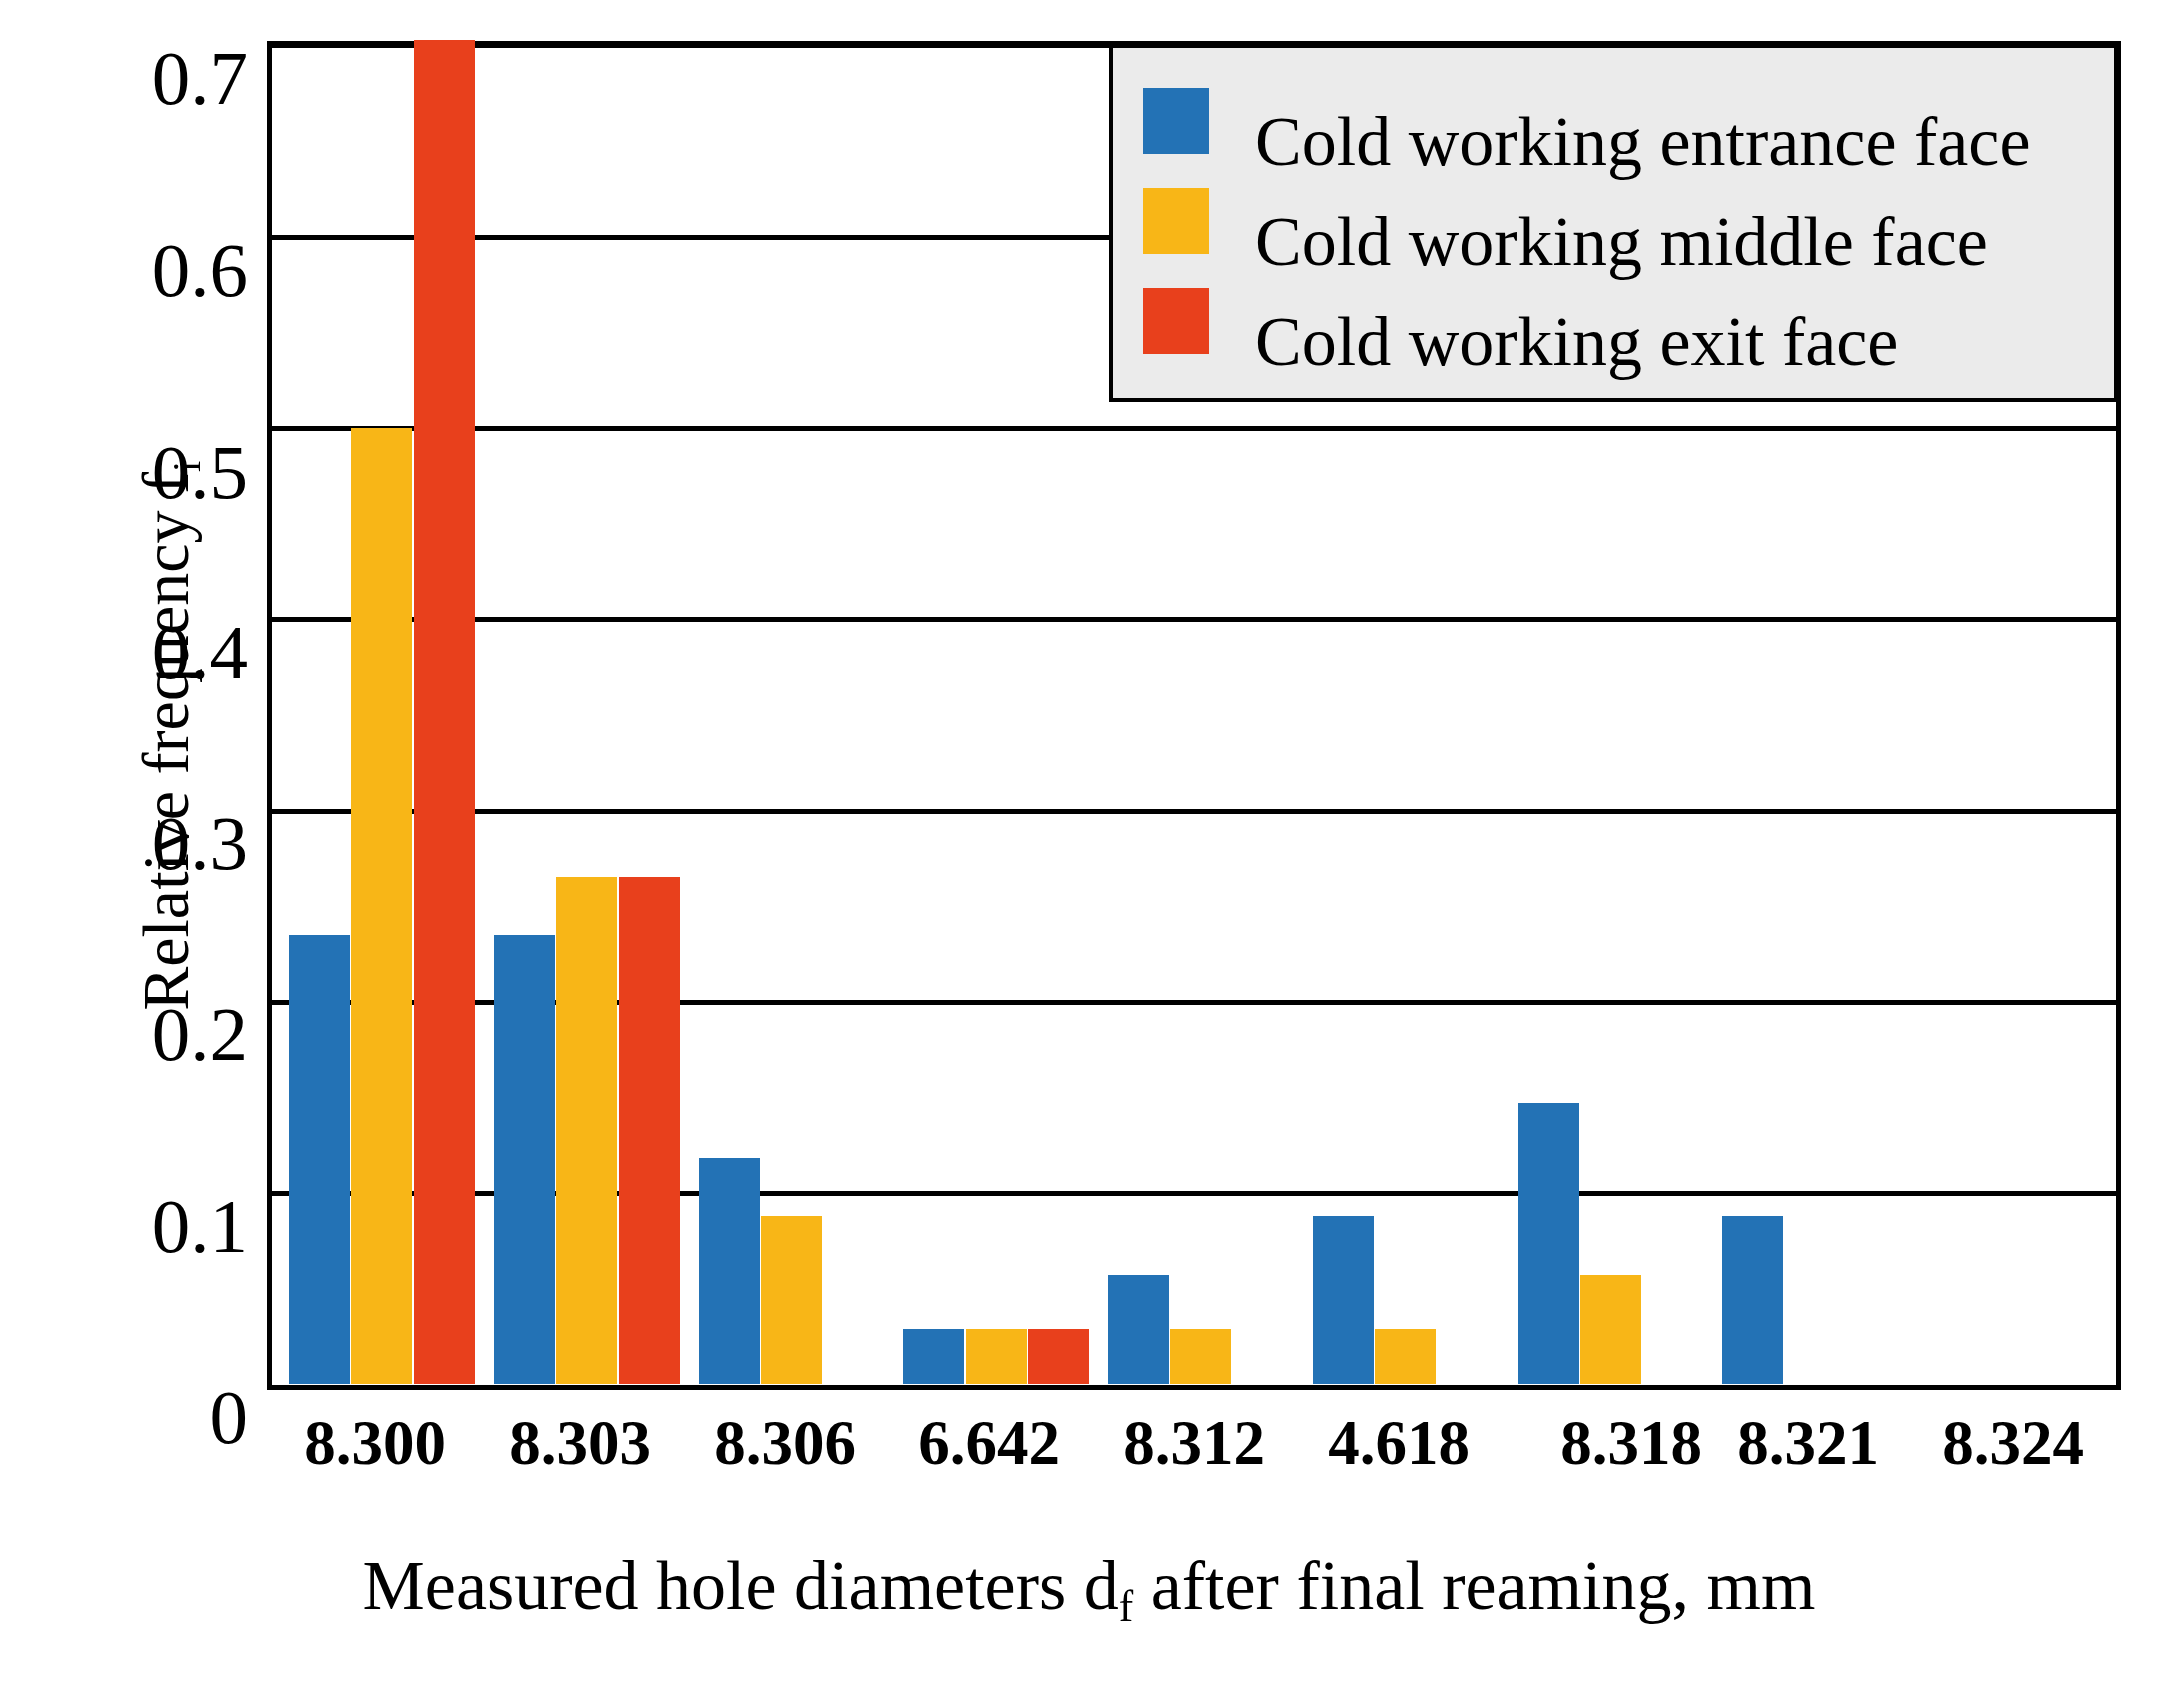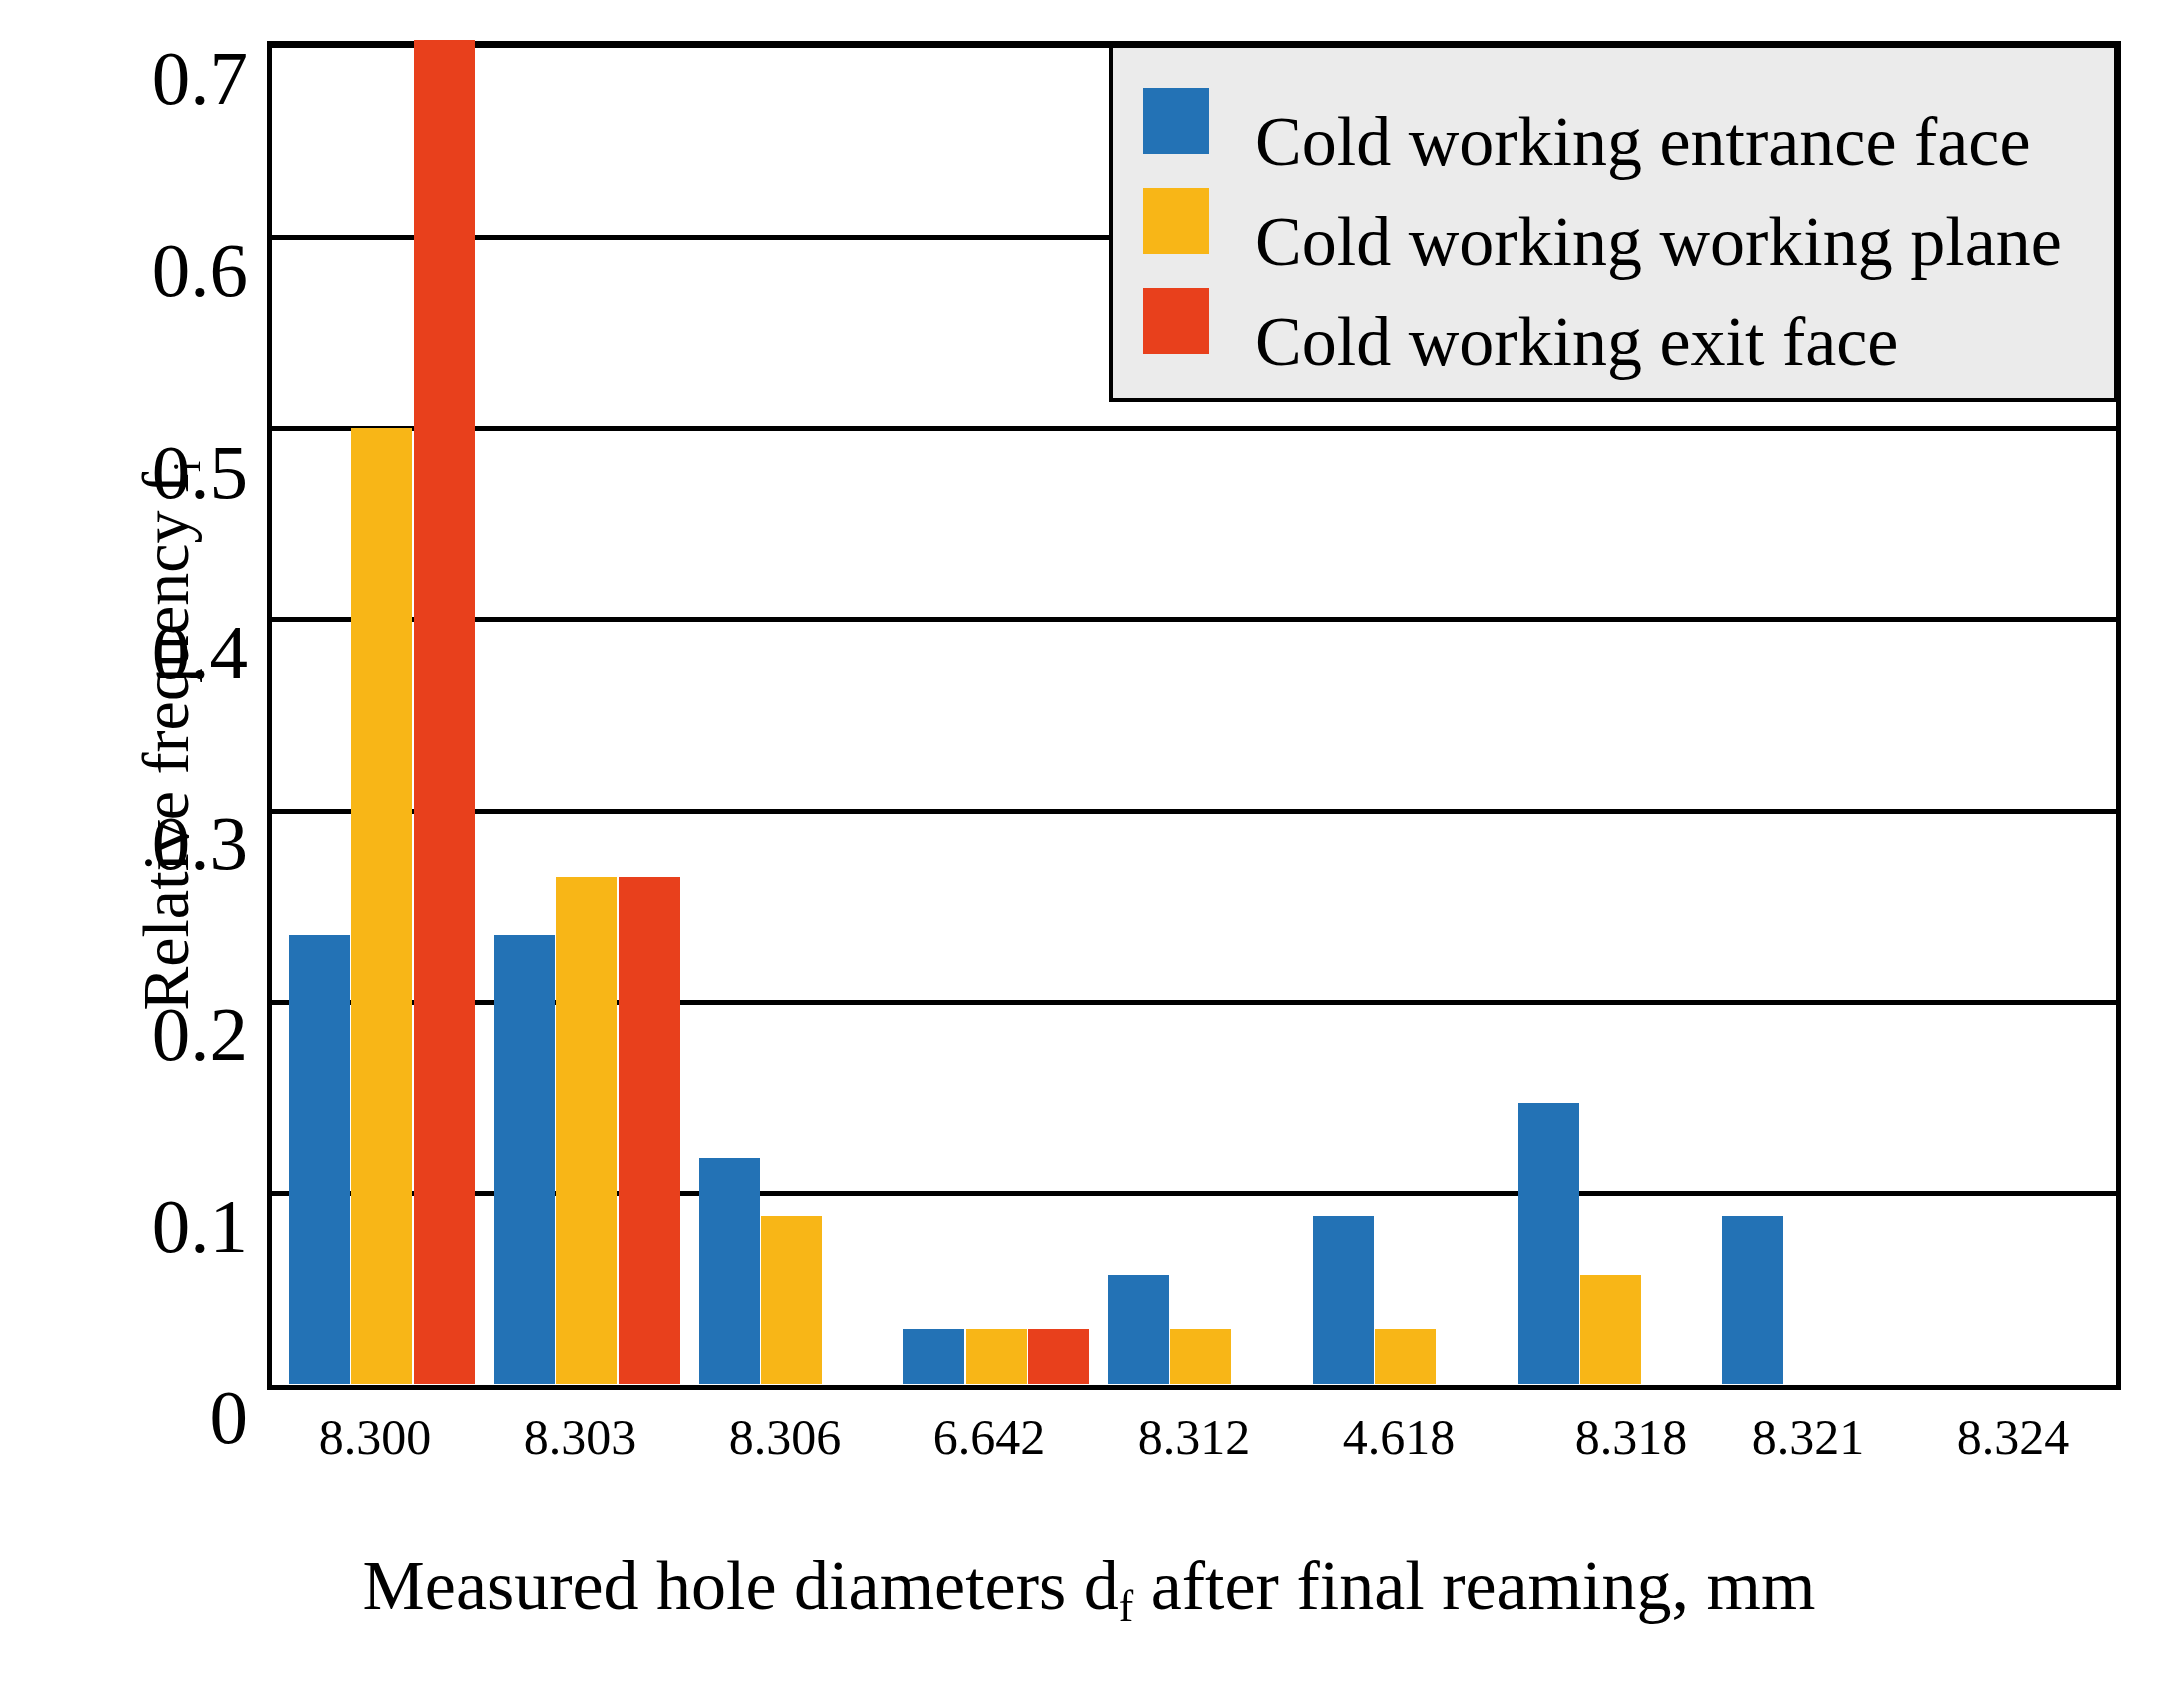--- a/index.html
+++ b/index.html
@@ -80,25 +80,26 @@
   }
   .bar {
     position: absolute;
     bottom: 0;
   }
 
   
   .xtick {
     position: absolute;
     top: 1412px;
-    font-size: 50px;
+    font-size: 63px;
     line-height: 1;
     text-align: center;
     transform: translateX(-50%);
     white-space: nowrap;
+    font-weight: bold;
   }
 
   
   .xlabel {
     position: absolute;
     left: 0;
     top: 1546px;
     width: 2178px;
     text-align: center;
     font-size: 70px;
@@ -206,21 +207,21 @@
     <span>Measured hole diameters d</span><sub>f</sub><span> after final reaming, mm</span>
   </div>
 
   <div class="legend" id="legend">
       <div class="legend-row">
         <div class="legend-swatch" style="background: rgb(35, 114, 181);"></div>
         <div class="legend-text">Cold working entrance face</div>
       </div>
       <div class="legend-row">
         <div class="legend-swatch" style="background: rgb(248, 182, 23);"></div>
-        <div class="legend-text">Cold working working plane</div>
+        <div class="legend-text">Cold working middle face</div>
       </div>
       <div class="legend-row">
         <div class="legend-swatch" style="background: rgb(232, 64, 28);"></div>
         <div class="legend-text">Cold working exit face</div>
       </div>
     </div>
 
 </div>
 
 

